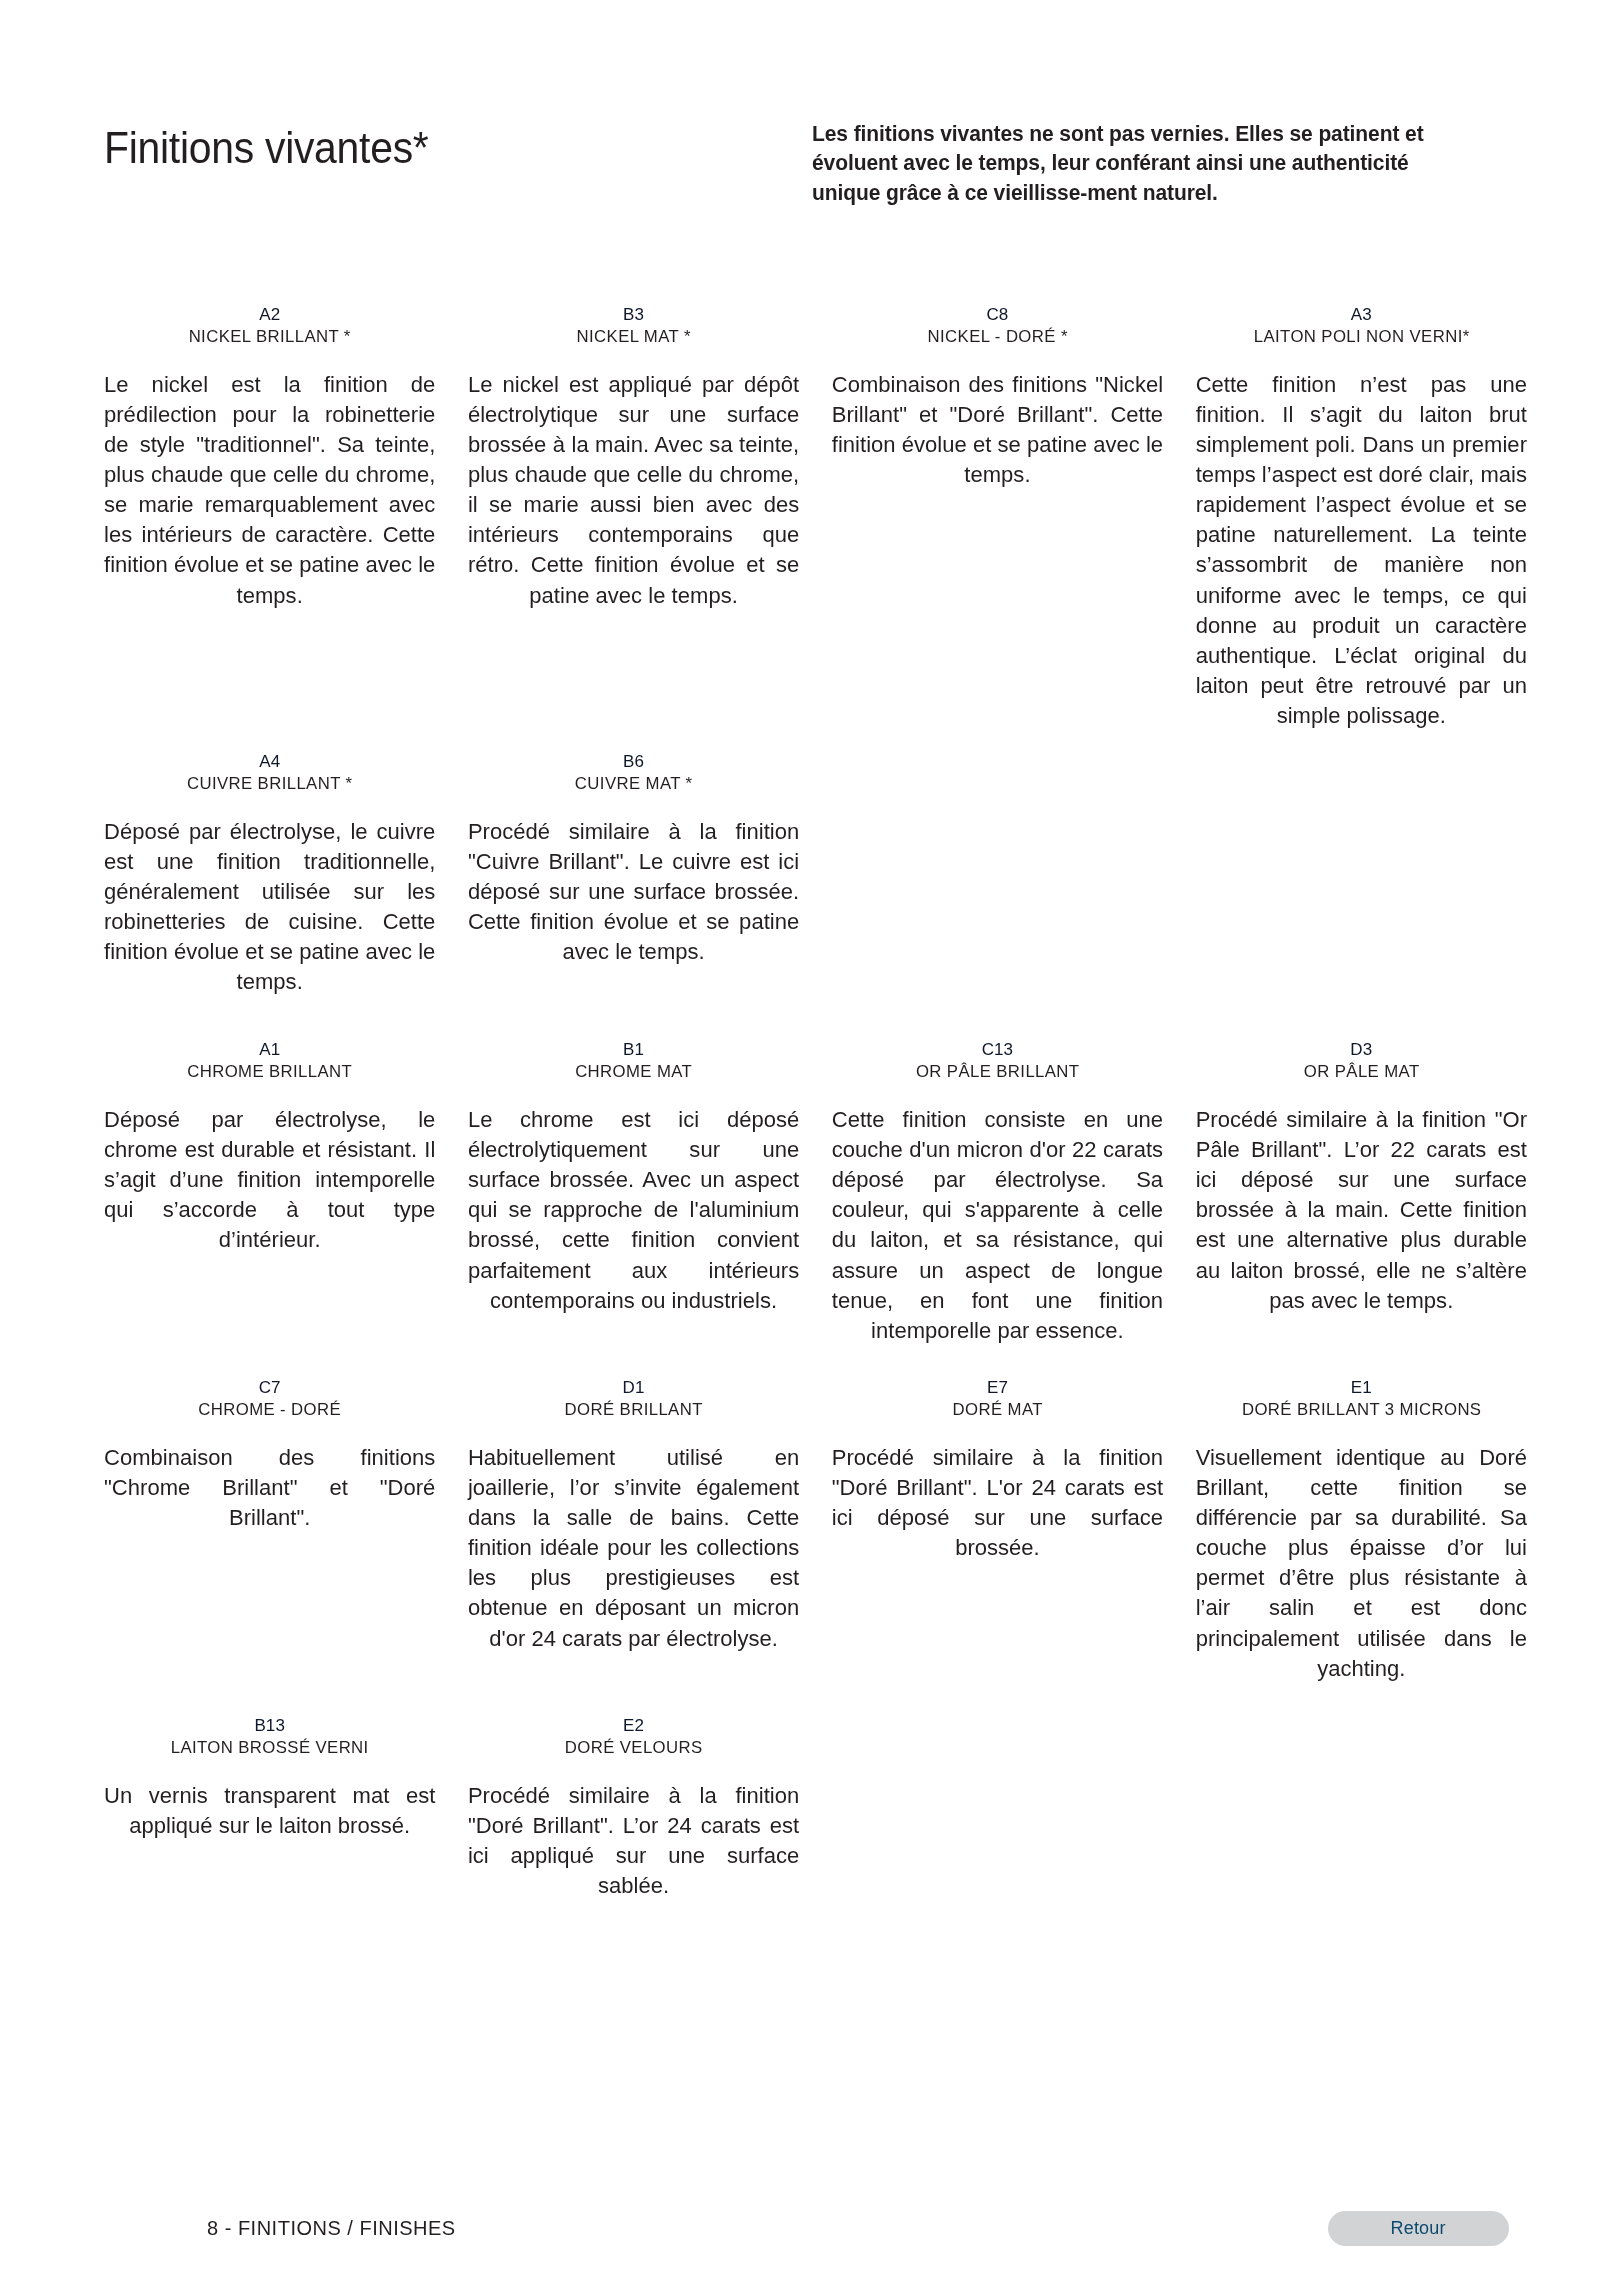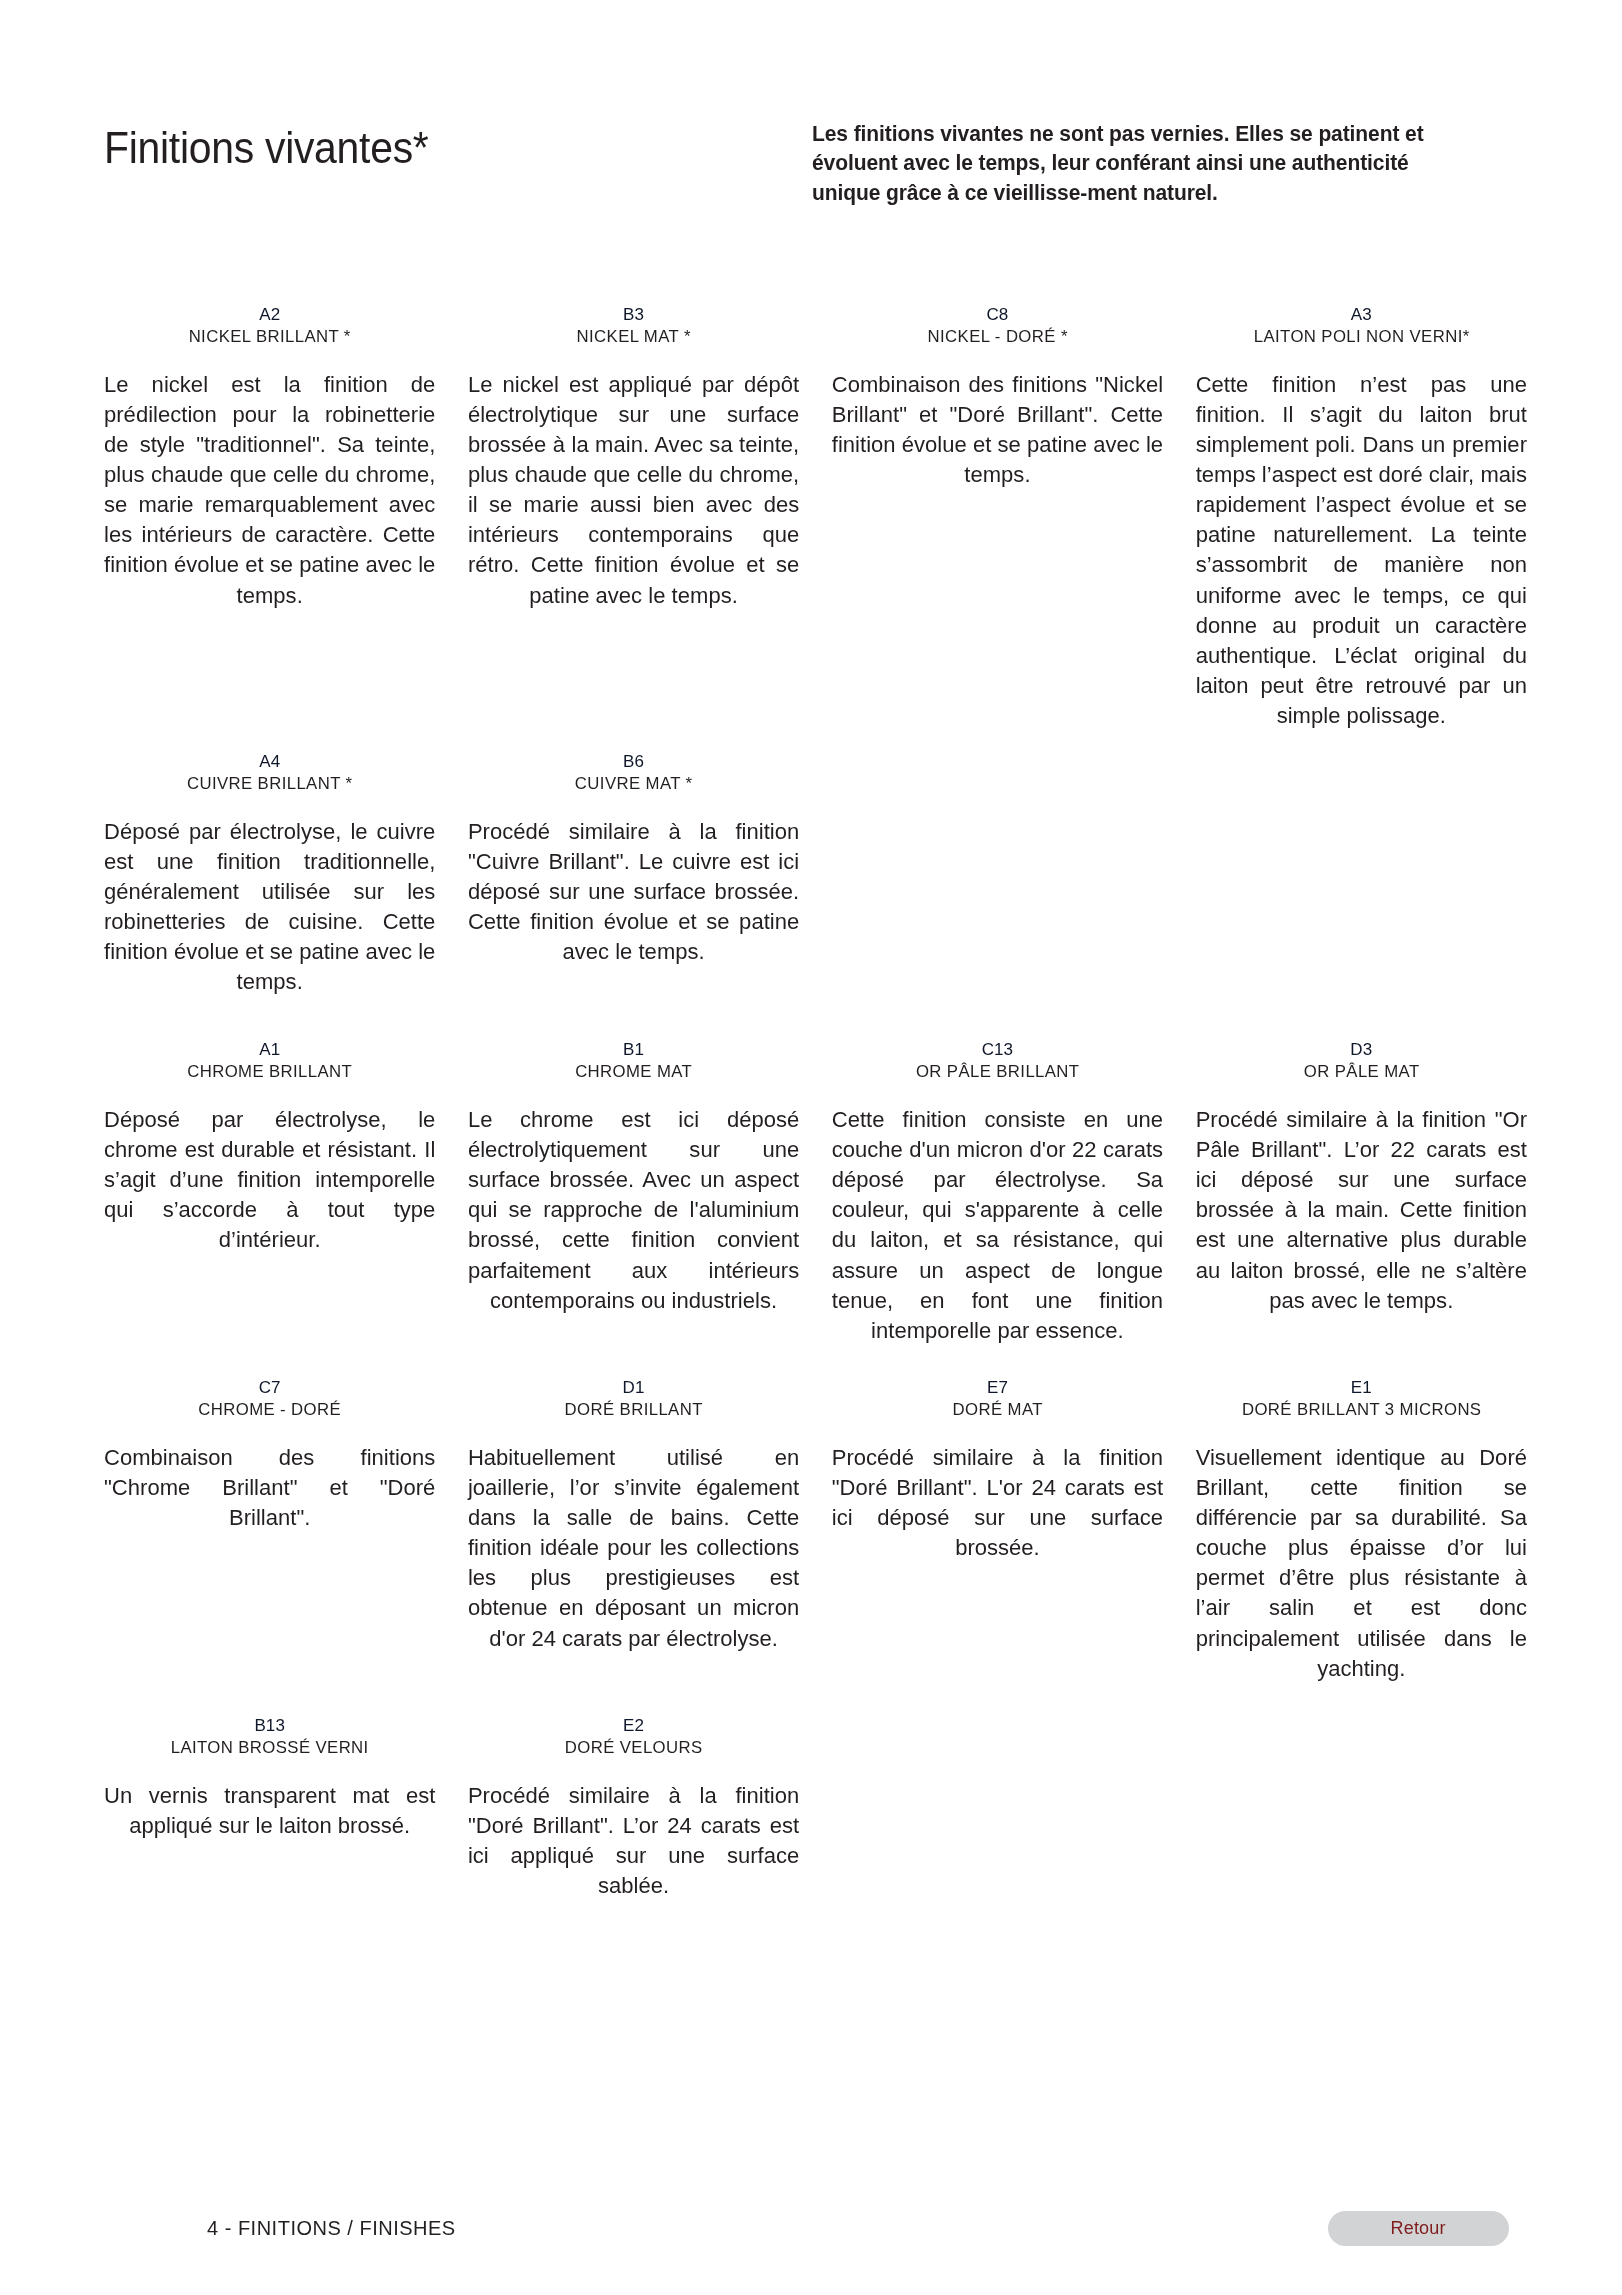--- a/index.html
+++ b/index.html
@@ -120,21 +120,21 @@
     width: 181px;
     height: 35px;
     border-radius: 17.5px;
     background: #d2d3d5;
     border: none;
     display: flex;
     align-items: center;
     justify-content: center;
     font-family: "Liberation Sans", sans-serif;
     font-size: 18px;
-    color: #7f1d1d;
+    color: #0c4a6e;
     letter-spacing: 0.2px;
     cursor: pointer;
     margin-right: 10.4px;
   }
 </style>
 </head>
 <body>
 
 <div class="page">
 
@@ -243,18 +243,18 @@
         <div class="code">E2</div>
         <div class="name">DORÉ VELOURS</div>
         <div class="desc">Procédé similaire à la finition "Doré Brillant". L’or 24 carats est ici appliqué sur une surface sablée.</div>
       </div>
       <div class="cell empty"></div>
       <div class="cell empty"></div>
     </div>
   </div>
 
   <div class="footer">
-    <div class="footer-page">4 - FINITIONS / FINISHES</div>
+    <div class="footer-page">8 - FINITIONS / FINISHES</div>
     <button class="retour-btn">Retour</button>
   </div>
 
 </div>
 
 
 </body></html>

